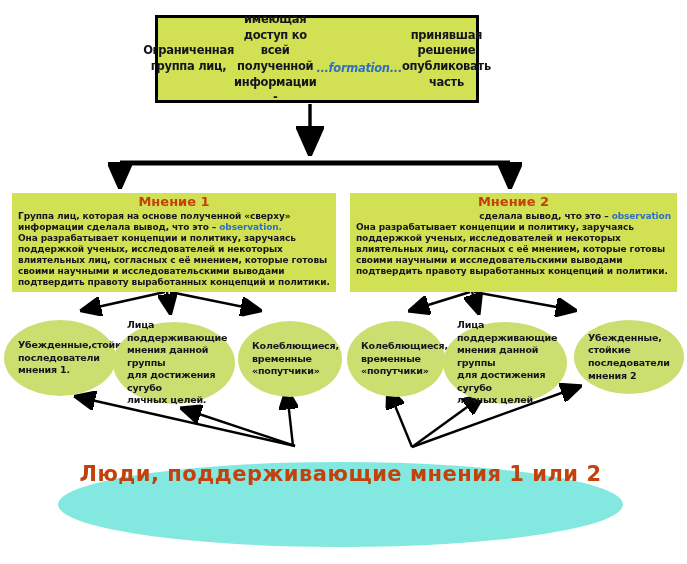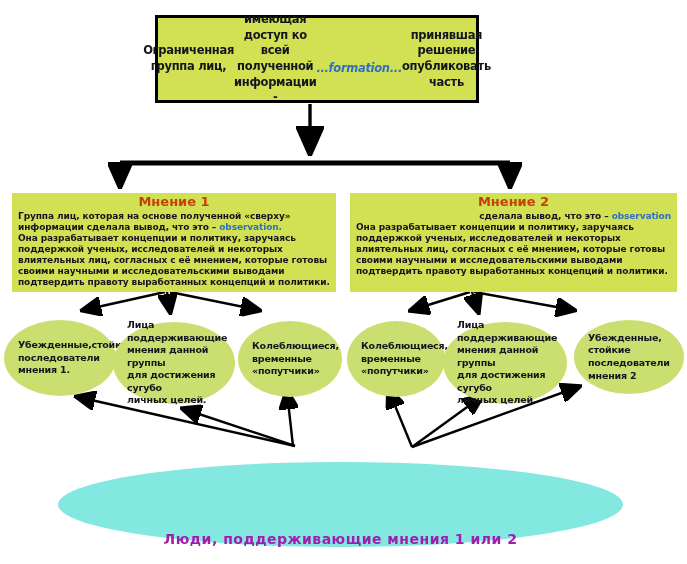--- a/index.html
+++ b/index.html
@@ -47,22 +47,22 @@
   .bubble.e1{left:4px;top:320px;width:112px;height:76px;}
   .bubble.e2{left:113px;top:322px;width:122px;height:82px;}
   .bubble.e3{left:238px;top:321px;width:104px;height:76px;}
   .bubble.e4{left:347px;top:321px;width:98px;height:76px;}
   .bubble.e5{left:443px;top:322px;width:124px;height:82px;}
   .bubble.e6{left:574px;top:320px;width:110px;height:74px;}
 
   .crowd-ellipse{
     position:absolute;left:58px;top:462px;width:565px;height:85px;
     background:var(--cyan);border-radius:50%;
-    display:flex;align-items:flex-end;justify-content:center;
-    font-size:14px;font-weight:bold;color:#a21caf;letter-spacing:0.5px;
+    display:flex;align-items:flex-start;justify-content:center;
+    font-size:21px;font-weight:bold;color:#c2410c;letter-spacing:0.5px;
   }
 </style>
 </head>
 <body>
 
 <div class="canvas">
 
   <svg class="arrows" viewBox="0 0 687 564">
     <defs>
       <marker id="ah" markerWidth="9" markerHeight="8" refX="7.2" refY="4" orient="auto" markerUnits="strokeWidth">

